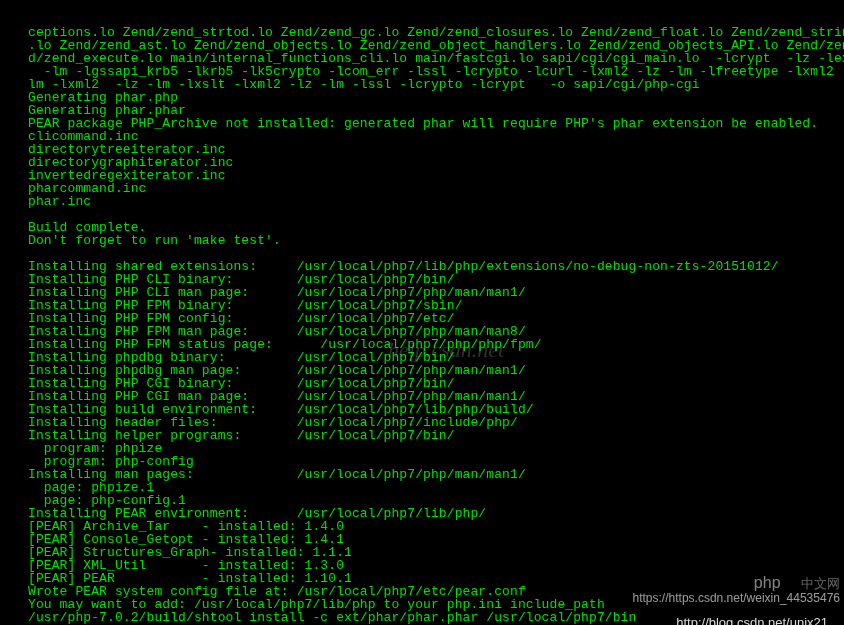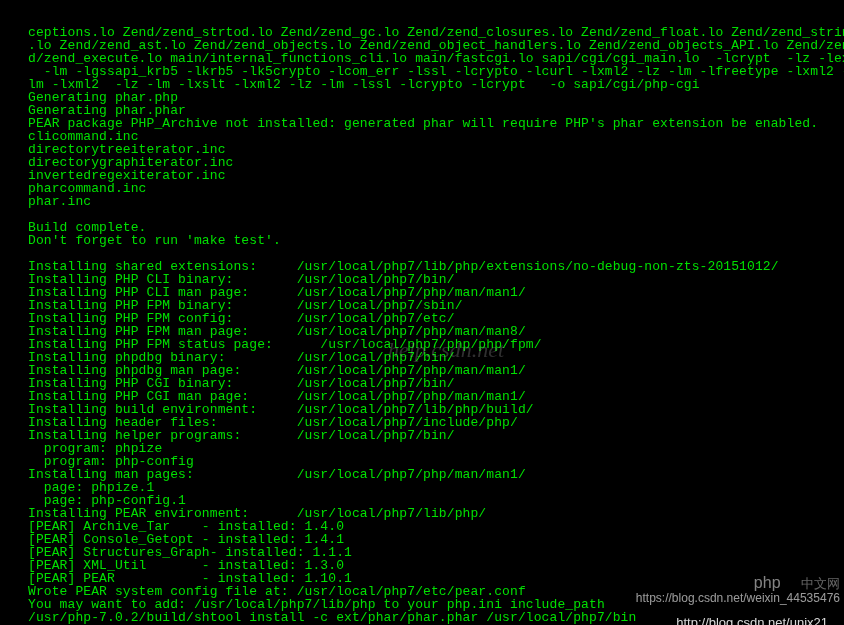--- a/index.html
+++ b/index.html
@@ -96,16 +96,16 @@
 You may want to add: /usr/local/php7/lib/php to your php.ini include_path
 /usr/php-7.0.2/build/shtool install -c ext/phar/phar.phar /usr/local/php7/bin
 ln -s -f phar.phar /usr/local/php7/bin/phar
 Installing PDO headers:          /usr/local/php7/include/php/ext/pdo/</div>
 
 <div class="wm-center">help.csdn.net</div>
 
 <div class="wm-right">
   <span>php</span>
   <span class="cn">中文网</span><br>
-  <span style="font-size:12px;color:rgba(255,255,255,0.6);">https://blog.csdn.net/weixin_44535476</span>
+  <span style="font-size:12px;color:rgba(255,255,255,0.6);">https://https.csdn.net/weixin_44535476</span>
 </div>
 
 <div class="wm-url">http://blog.csdn.net/unix21</div>
 
 </body></html>

